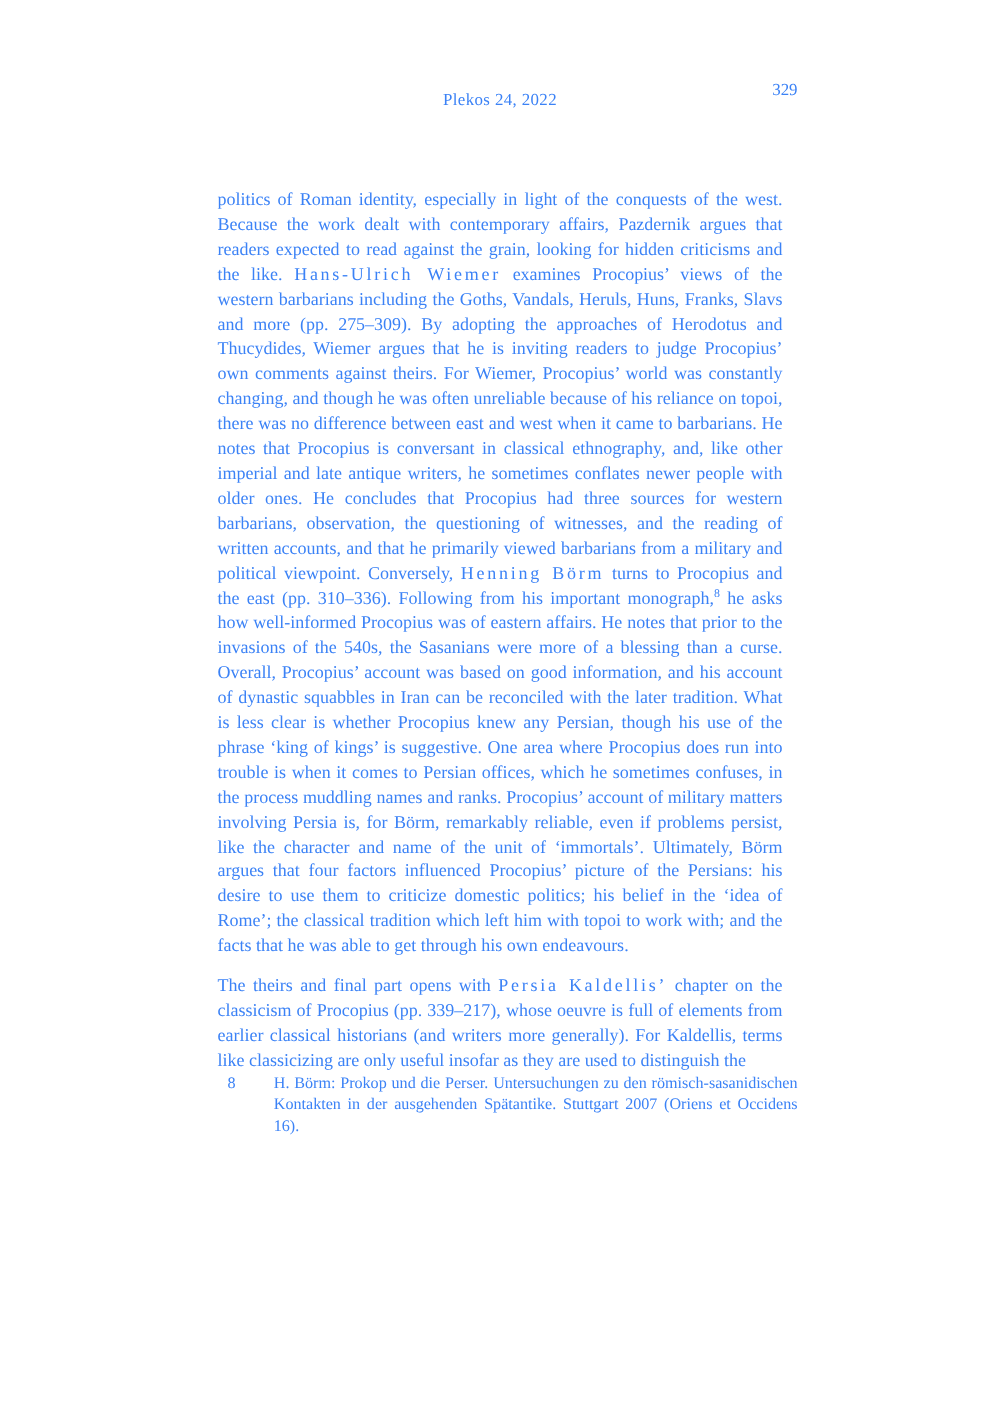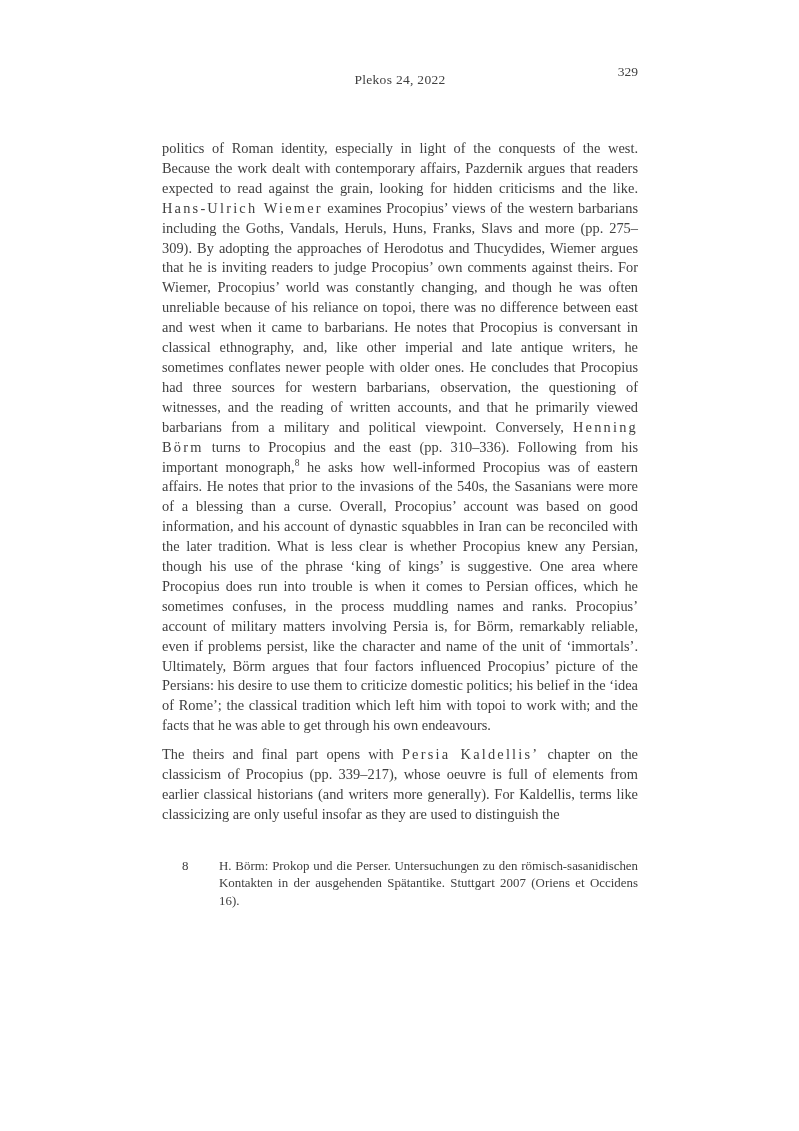--- a/index.html
+++ b/index.html
@@ -6,21 +6,21 @@
       margin: 0;
       padding: 0;
       background: #ffffff;
     }
     .page {
       position: relative;
       width: 799px;
       height: 1131px;
       background: #ffffff;
       font-family: "Liberation Serif", "DejaVu Serif", serif;
-      color: #404040;
+      color: #3b82f6;
       overflow: hidden;
     }
     .header {
       position: absolute;
       top: 72px;
       left: 162px;
       width: 476px;
       font-size: 13.5px;
     }
     .running-title {
@@ -36,21 +36,21 @@
     .body-text {
       position: absolute;
       top: 139px;
       left: 162px;
       width: 476px;
       font-size: 14.4px;
       line-height: 19.9px;
       text-align: justify;
     }
     .para {
-      margin: 0;
+      margin: 12px;
     }
     .para + .para {
       margin-top: 9px;
     }
     .spaced-name {
       letter-spacing: 2.2px;
     }
     sup.fn-ref {
       font-size: 9.5px;
       line-height: 0;

